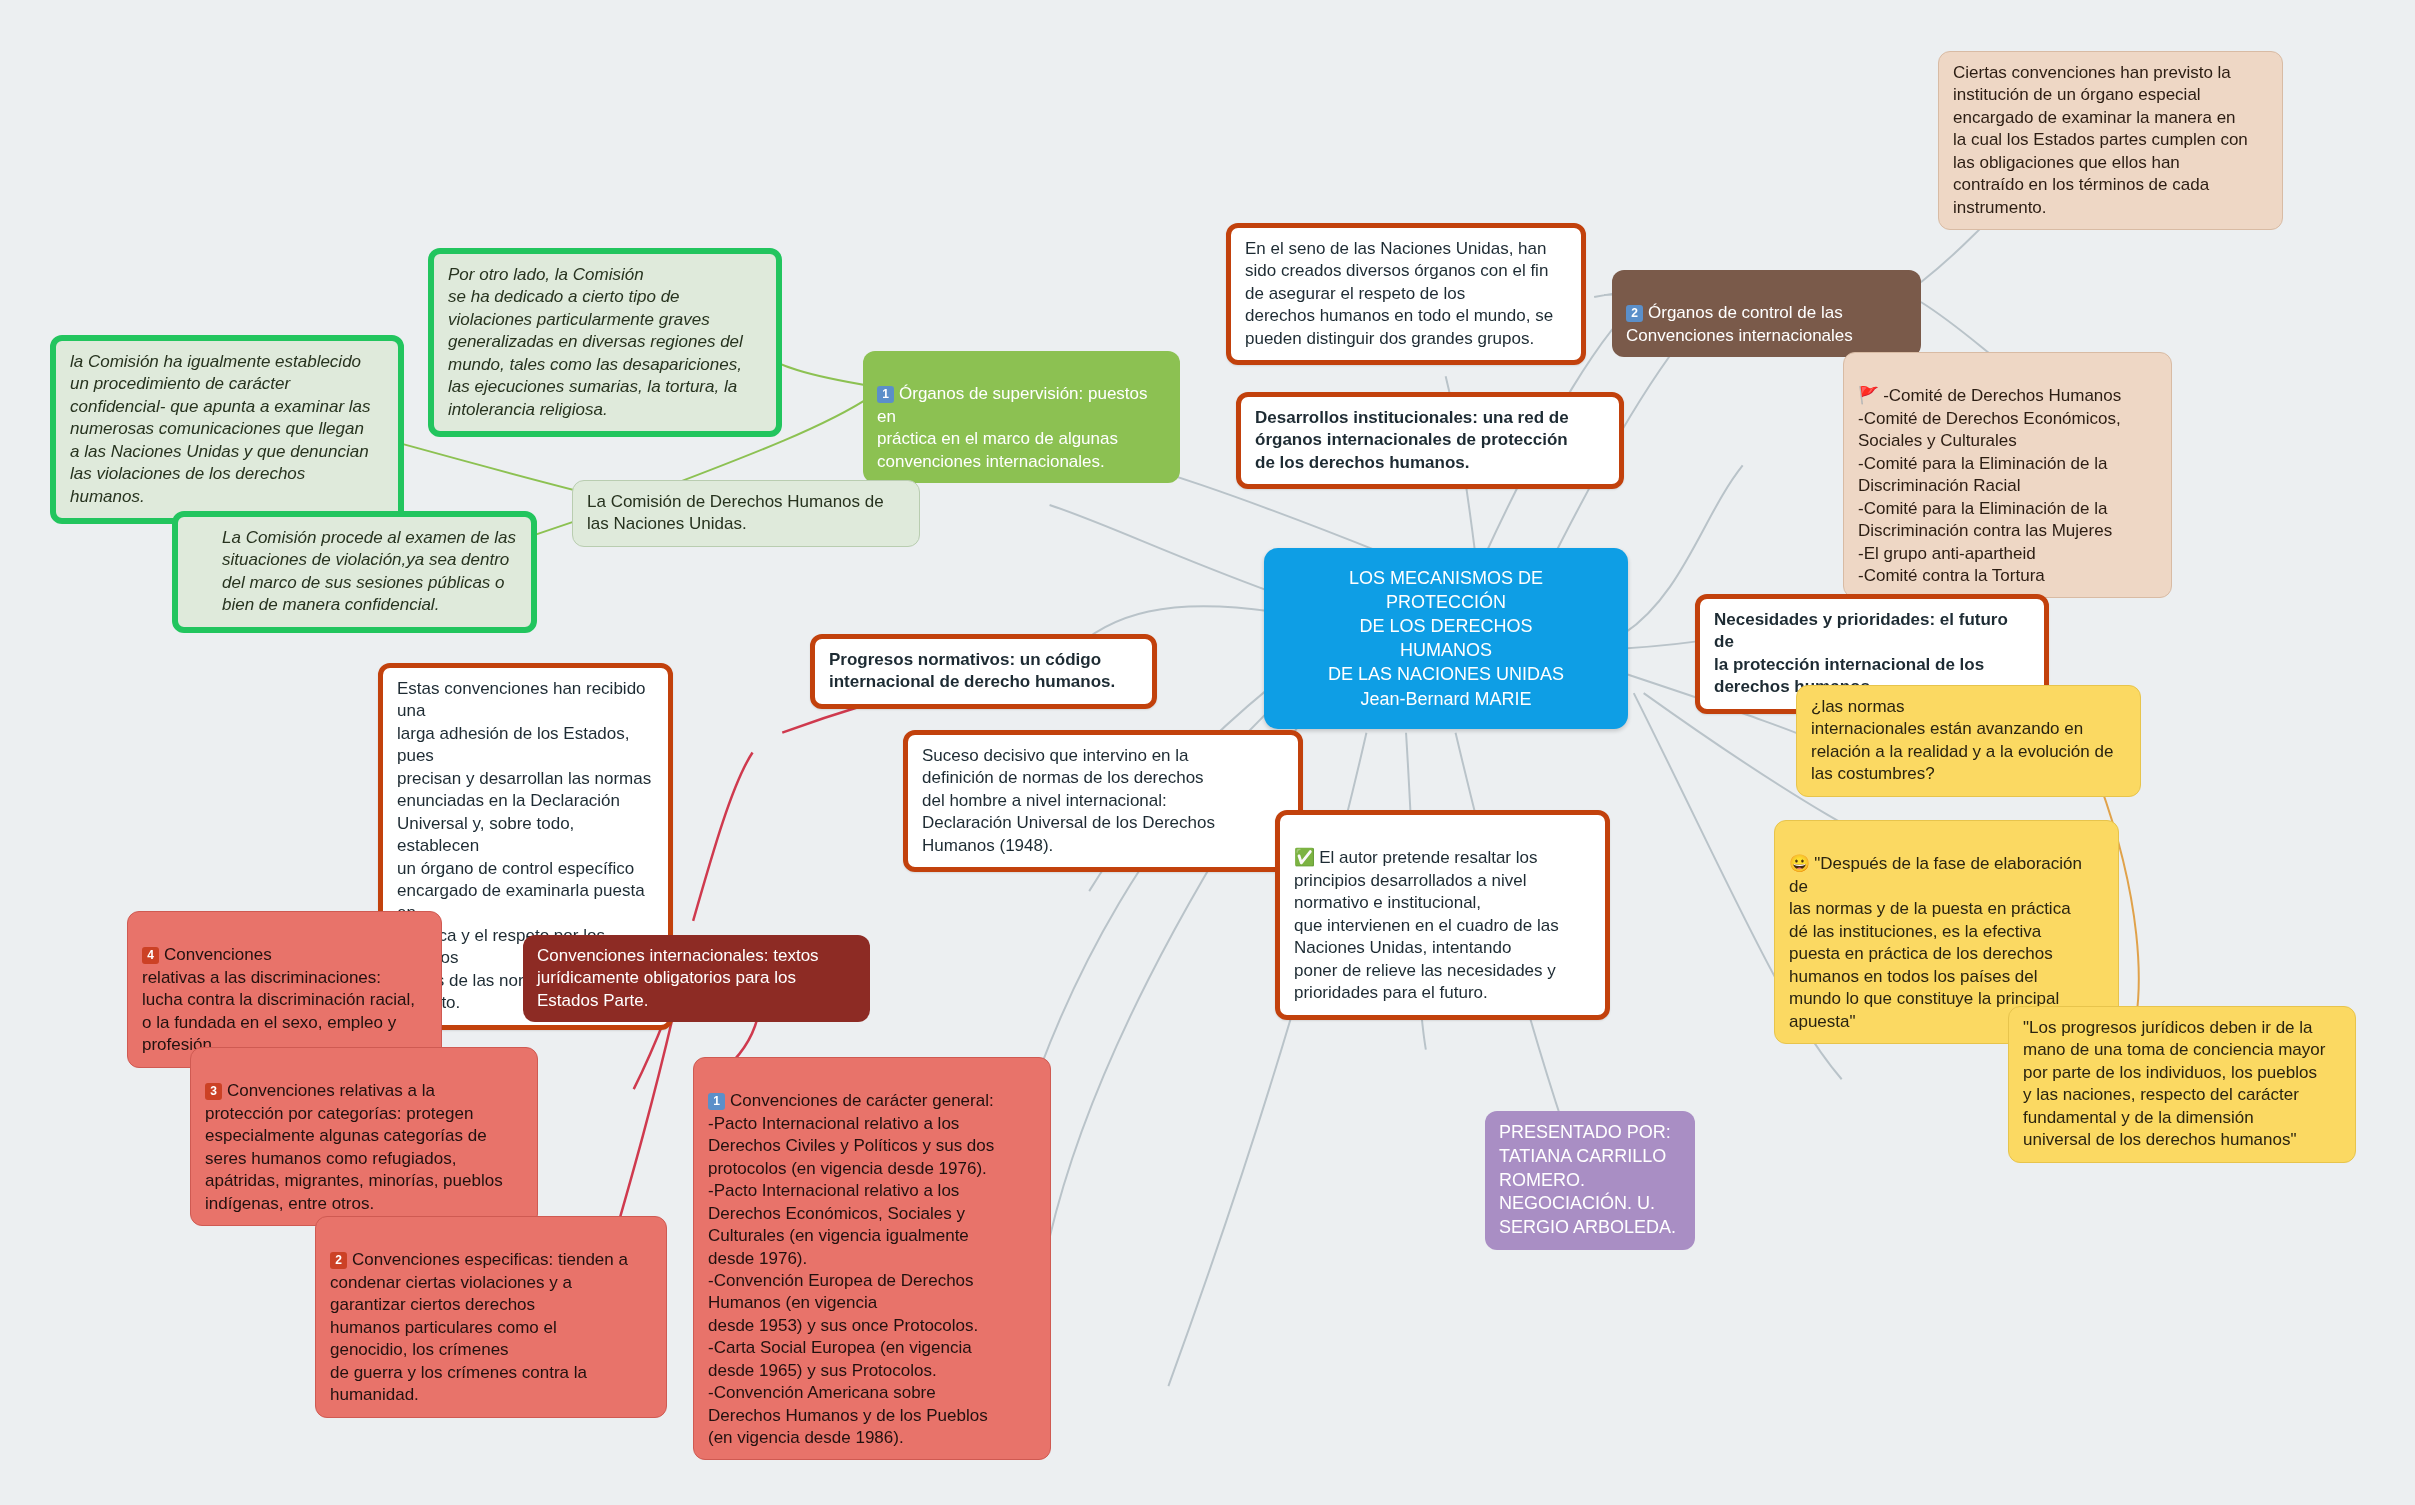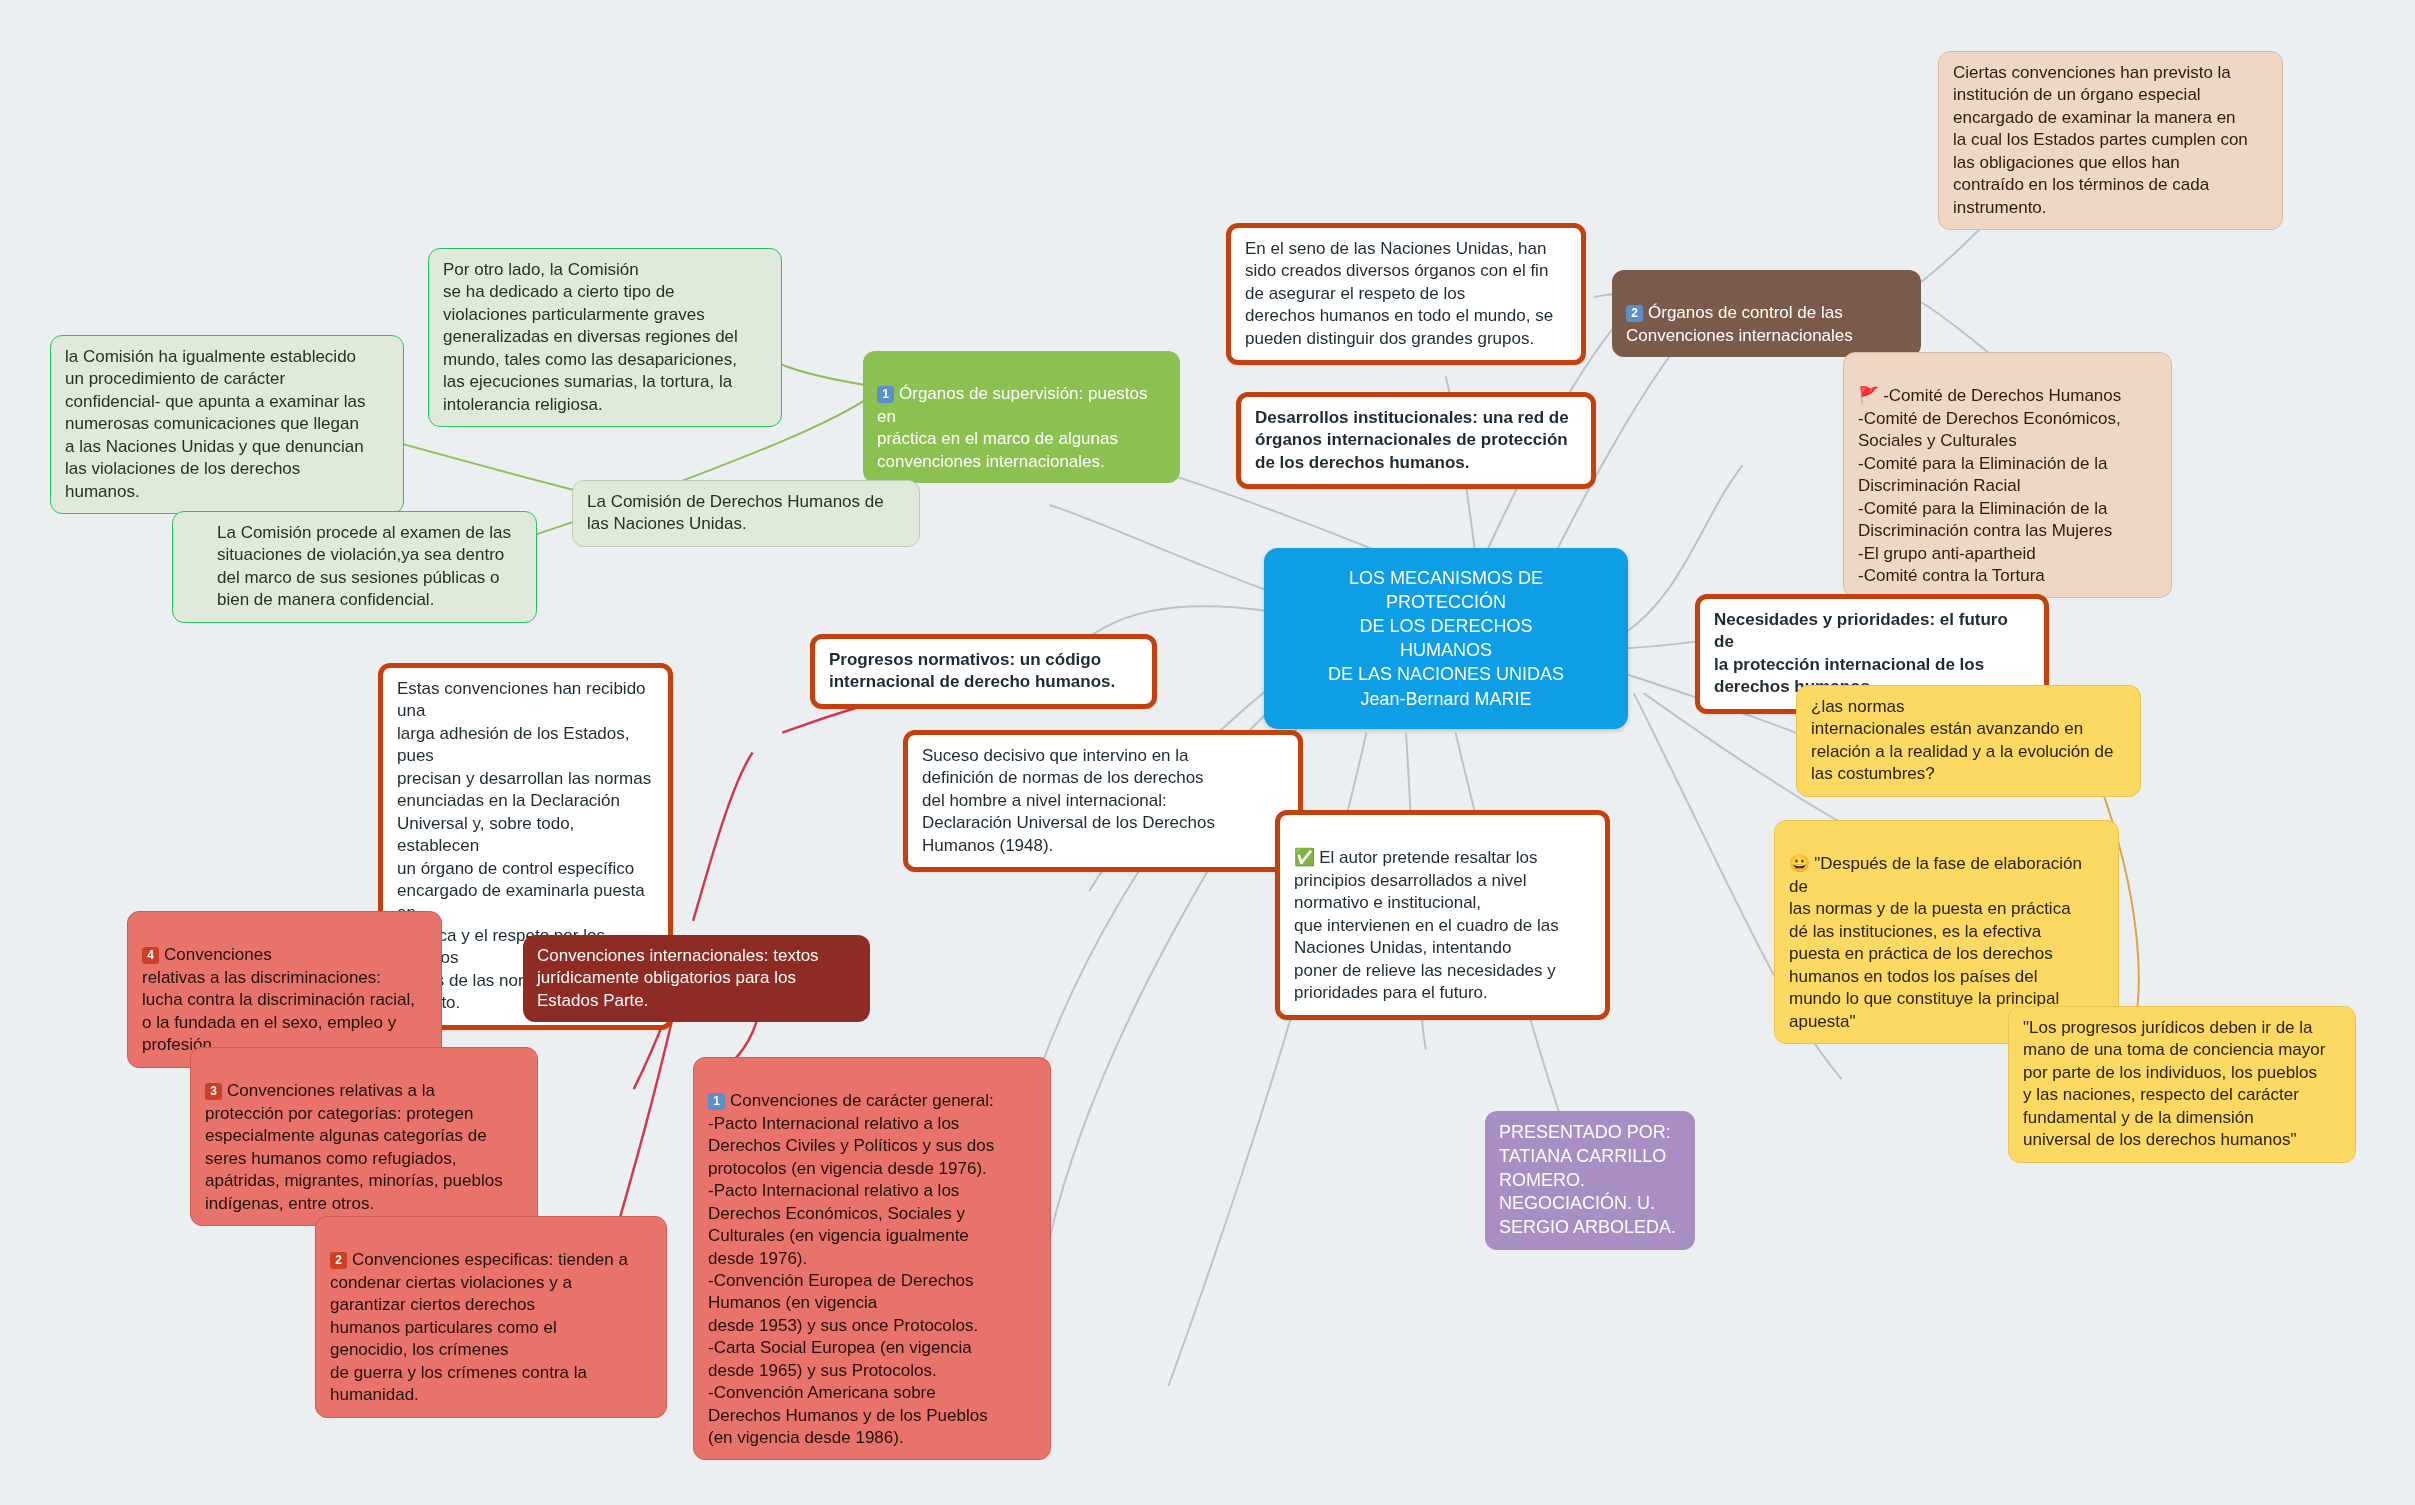--- a/index.html
+++ b/index.html
@@ -25,21 +25,21 @@
     color:#ffffff;
     border-radius:14px;
     text-align:center;
     font-size:18px;
     line-height:1.34;
     padding:18px 20px;
     box-shadow:0 2px 4px rgba(0,0,0,.18);
   }
   .white{background:#ffffff;color:#1d2b33;border:5px solid #c2410c;box-shadow:0 1px 2px rgba(0,0,0,.10);}
   .white.b{font-weight:bold;}
-  .green-l{background:#dfeadb;color:#27331f;border:1px solid #22c55e;}
+  .green-l{background:#dfeadb;color:#27331f;border:6px solid #22c55e;font-style:italic;}
   .green-s{background:#8cc152;color:#ffffff;}
   .green-mid{background:#dfeadb;color:#27331f;border:1px solid #b9cdb0;}
   .brown{background:#7a5a4a;color:#ffffff;}
   .tan{background:#eed7c5;color:#2b1d13;border:1px solid #d8bba4;}
   .red{background:#e8736a;color:#22110f;border:1px solid #cf5a52;}
   .darkred{background:#8d2b24;color:#ffffff;}
   .yellow{background:#fbd962;color:#2a2410;border:1px solid #e7c44c;}
   .purple{background:#a98ec4;color:#ffffff;}
   .sm{font-size:17px;}
   .md{font-size:18px;}
@@ -133,21 +133,21 @@
 -El grupo anti-apartheid
 -Comité contra la Tortura</span>
   </div>
 
   <div class="node white sm" style="left:1226px;top:223px;width:360px;">En el seno de las Naciones Unidas, han
 sido creados  diversos órganos con el fin
 de asegurar el respeto de los
 derechos humanos en todo el mundo, se
 pueden distinguir dos grandes grupos.</div>
 
-  <div class="node white b sm" style="left:1236px;top:392px;width:360px;">Desarrollos institucionales: una red de
+  <div class="node white b sm" style="left:1236px;top:392px;width:388px;">Desarrollos institucionales: una red de
 órganos internacionales de protección
 de los derechos humanos.</div>
 
   <div class="node green-s sm" style="left:863px;top:351px;width:317px;">
     <span class="badge">1</span><span>Órganos de supervisión: puestos en
 práctica en el marco de algunas
 convenciones internacionales.</span>
   </div>
 
   <div class="node green-l sm" style="left:428px;top:248px;width:354px;">Por otro lado, la Comisión

